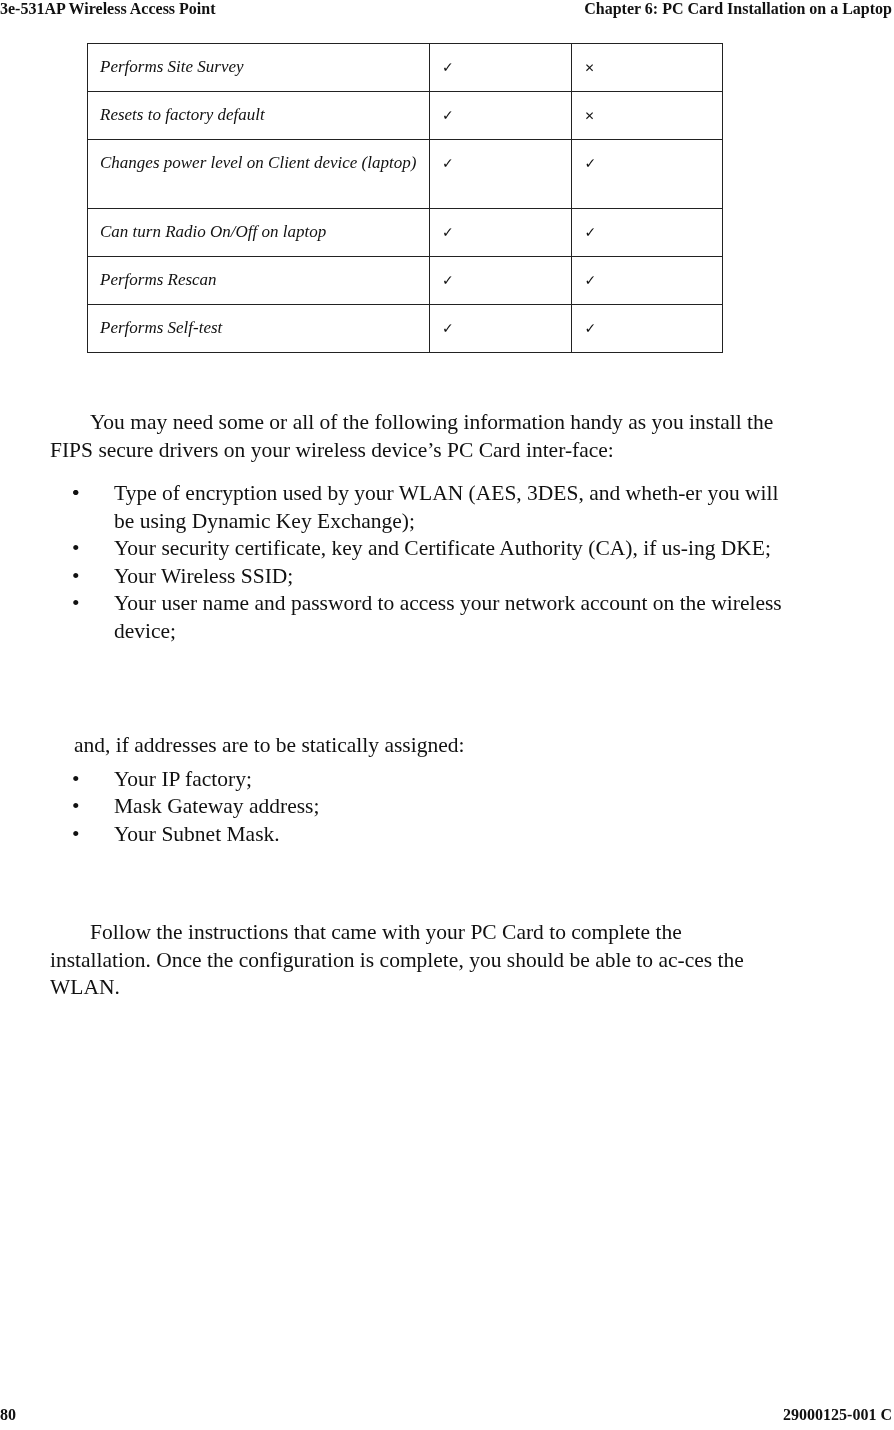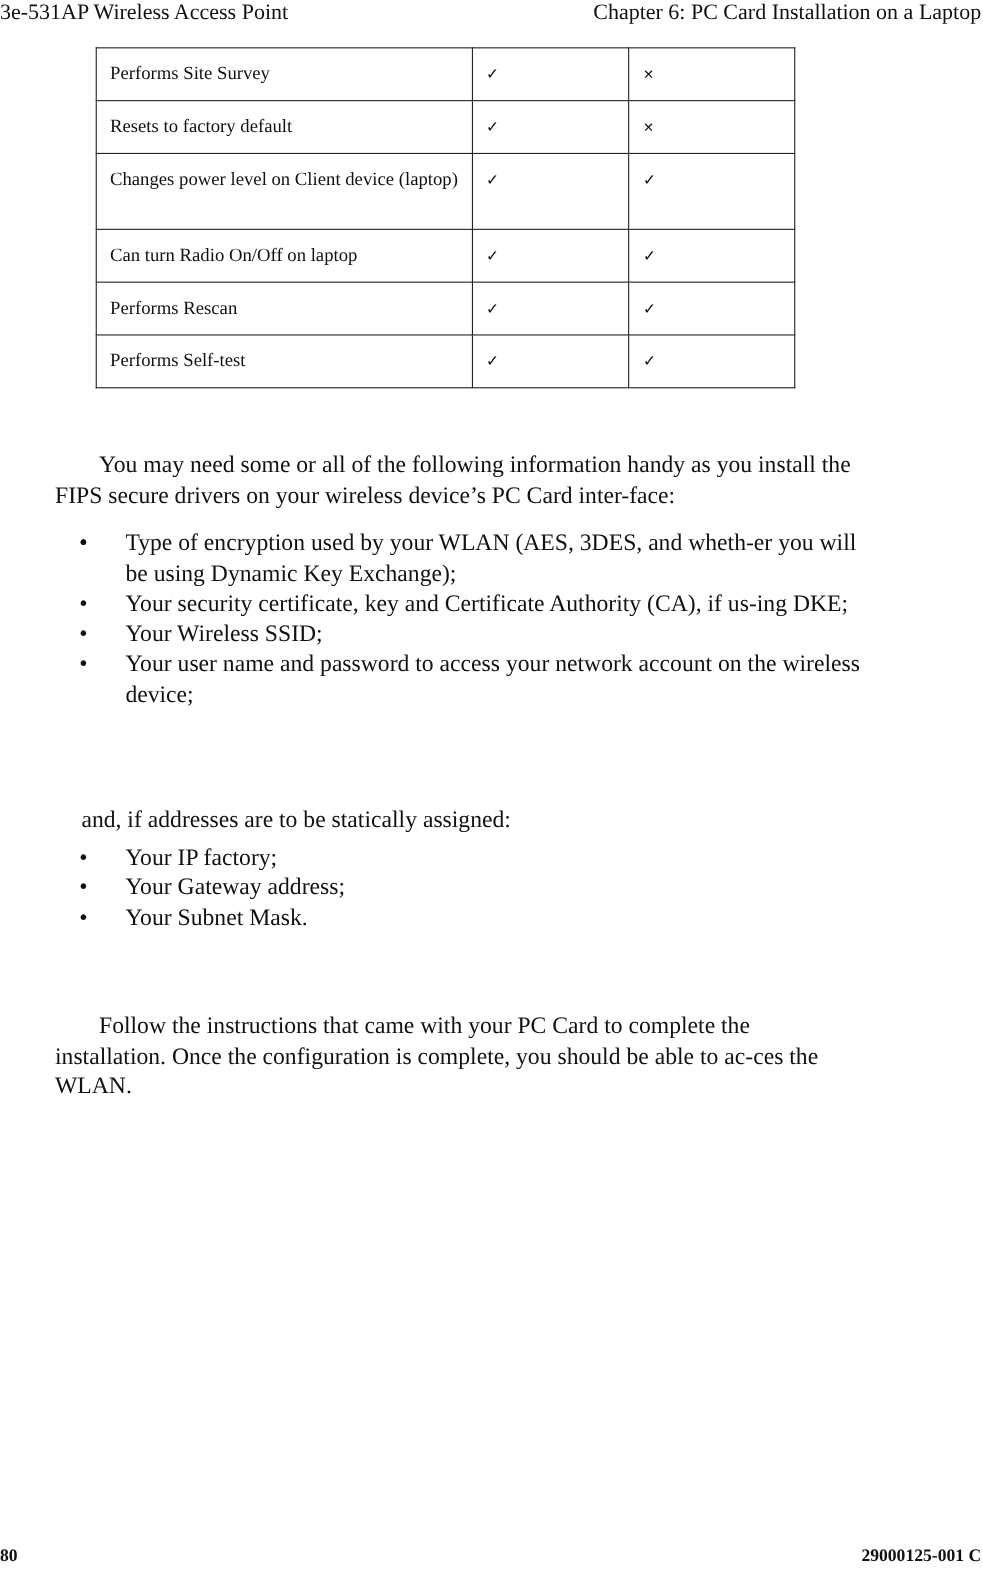--- a/index.html
+++ b/index.html
@@ -1,25 +1,25 @@
 <!DOCTYPE html>
 <html><head>
   <meta charset="utf-8">
   <style>
     html, body { margin: 0; padding: 0; background: #ffffff; }
     body { width: 894px; height: 1430px; position: relative; overflow: hidden; color: #111; font-family: "Liberation Serif", "DejaVu Serif", serif; }
-    .header { position: absolute; top: 0; left: 0; width: 894px; height: 22px; font-weight: normal; font-size: 20px; }
+    .header { position: absolute; top: 0; left: 0; width: 894px; height: 22px; font-weight: bold; font-size: 16px; }
     .header .left { position: absolute; left: 0; top: 0; }
     .header .right { position: absolute; right: 2px; top: 0; }
     .footer { position: absolute; top: 1406px; left: 0; width: 894px; font-weight: bold; font-size: 16px; }
     .footer .left { position: absolute; left: 0; }
     .footer .right { position: absolute; right: 2px; }
 
     table.feat { position: absolute; left: 87px; top: 43px; border-collapse: collapse; width: 636px; font-size: 17px; }
-    table.feat td { border: 1.5px solid #222; vertical-align: top; padding: 13px 10px 0 12px; line-height: 19px; }
+    table.feat td { border: 1.5px solid #222; vertical-align: top; padding: 13px 10px 0 12px; line-height: 19px; font-style: italic; }
     table.feat td.c0 { width: 320px; }
     table.feat td.c1 { width: 120px; }
     table.feat td.c2 { width: 128px; }
     table.feat tr { height: 48px; }
     table.feat tr.tall { height: 69px; }
     .mark { font-family: "DejaVu Sans", sans-serif; font-size: 14px; }
     .mark.x { font-size: 12px; font-weight: bold; }
 
     .body-text { position: absolute; left: 34px; width: 760px; font-size: 21.5px; line-height: 27.5px; }
     .para { margin: 16px; text-indent: 40px; }
@@ -79,21 +79,21 @@
     <li><span class="dot">•</span><span>Your security certificate, key and Certificate Authority (CA), if us-ing DKE;</span></li>
     <li><span class="dot">•</span><span>Your Wireless SSID;</span></li>
     <li><span class="dot">•</span><span>Your user name and password to access your network account on the wireless device;</span></li>
   </ul>
 </div>
 
 <div class="body-text" style="top:732px;">
   <p class="sub-para">and, if addresses are to be statically assigned:</p>
   <ul class="bullets">
     <li><span class="dot">•</span><span>Your IP factory;</span></li>
-    <li><span class="dot">•</span><span>Your Gateway address;</span></li>
+    <li><span class="dot">•</span><span>Mask Gateway address;</span></li>
     <li><span class="dot">•</span><span>Your Subnet Mask.</span></li>
   </ul>
 </div>
 
 <div class="body-text" style="top:903px;">
   <p class="para">Follow the instructions that came with your PC Card to complete the installation. Once the configuration is complete, you should be able to ac-ces the WLAN.</p>
 </div>
 
 <div class="footer">
   <span class="left">80</span>

